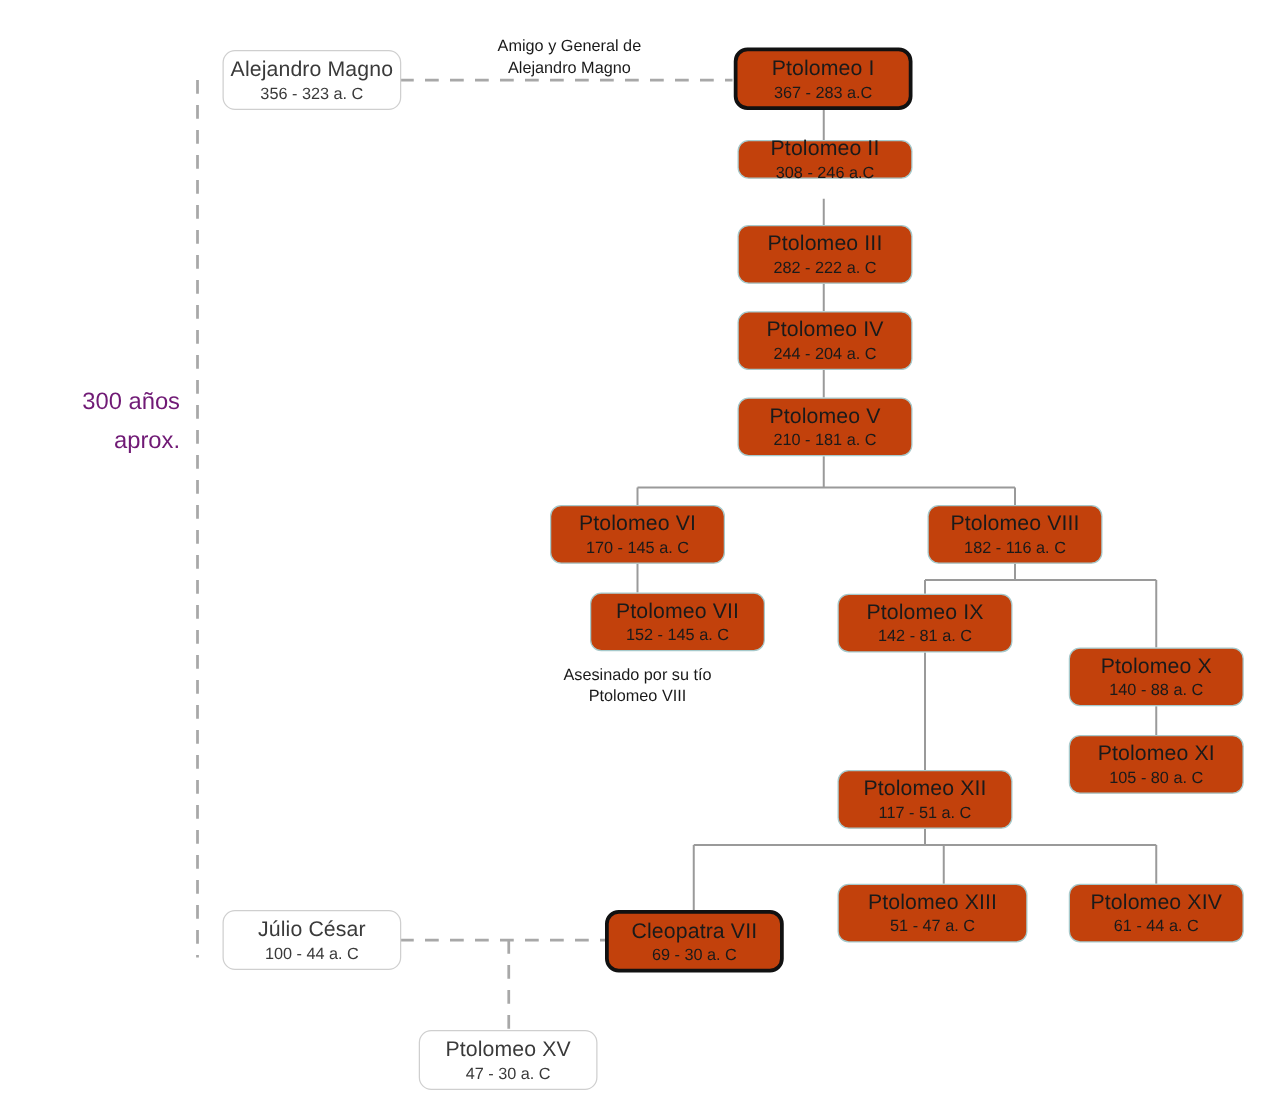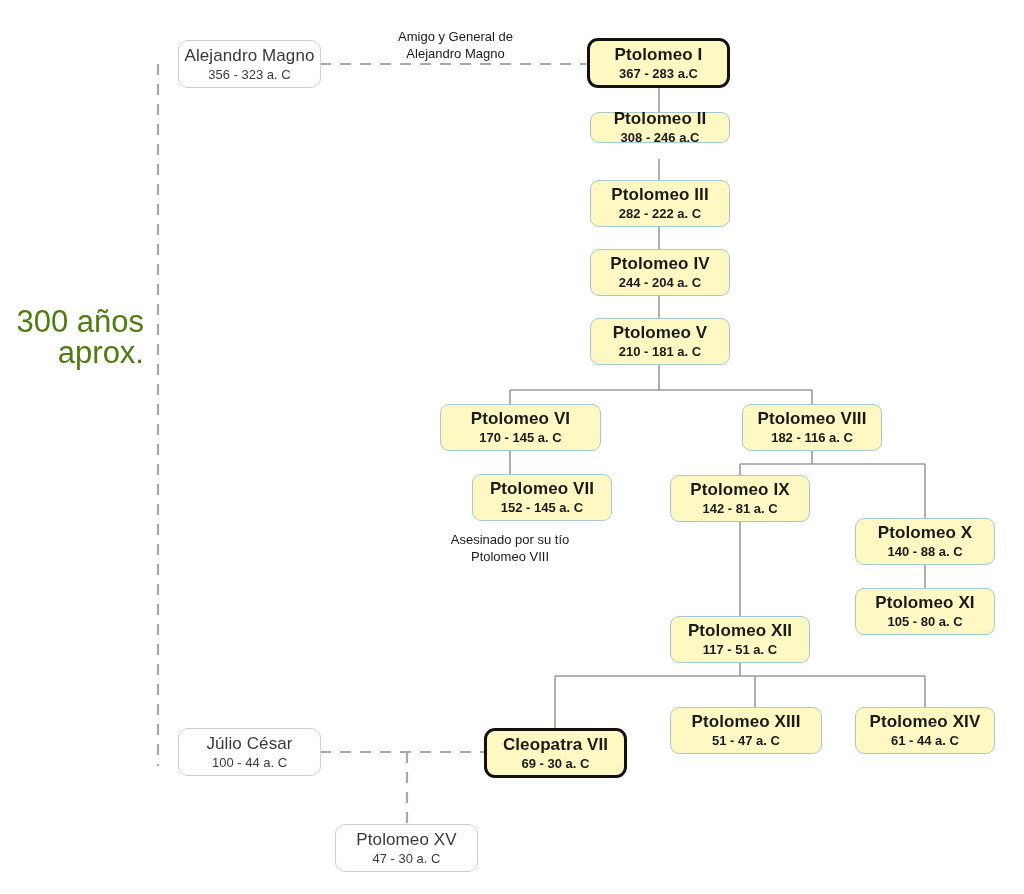--- a/index.html
+++ b/index.html
@@ -42,23 +42,22 @@
     letter-spacing: 0.1px;
     white-space: nowrap;
   }
   .node .dt {
     font-size: 13px;
     line-height: 16px;
     margin-top: 1px;
     white-space: nowrap;
   }
   .node.royal {
-    background: #fef9c3;
+    background: #c2410c;
     border: 1px solid #a6c9cb;
-    font-weight: bold;
   }
   .node.royal.highlight {
     border: 3px solid #111111;
     border-radius: 11px;
   }
   .node.plain {
     background: #ffffff;
     border: 1px solid #cfcfcf;
     border-radius: 10px;
   }
@@ -71,23 +70,23 @@
   .note {
     position: absolute;
     font-size: 13px;
     line-height: 17px;
     color: #1a1a1a;
     text-align: center;
     z-index: 4;
   }
   .caption {
     position: absolute;
-    font-size: 31px;
+    font-size: 19px;
     line-height: 31px;
-    color: #4d7c0f;
+    color: #701a75;
     text-align: right;
     z-index: 4;
   }
 </style>
 </head>
 <body>
 
 <div id="canvas">
 
   <svg id="edges" viewBox="0 0 1024 894" xmlns="http://www.w3.org/2000/svg">
@@ -173,21 +172,21 @@
   <div class="node royal" style="left:590px; top:249px; width:140px; height:47px;">
     <span class="nm">Ptolomeo IV</span>
     <span class="dt">244 - 204 a. C</span>
   </div>
 
   <div class="node royal" style="left:590px; top:318px; width:140px; height:47px;">
     <span class="nm">Ptolomeo V</span>
     <span class="dt">210 - 181 a. C</span>
   </div>
 
-  <div class="node royal" style="left:440px; top:404px; width:161px; height:47px;">
+  <div class="node royal" style="left:440px; top:404px; width:140px; height:47px;">
     <span class="nm">Ptolomeo VI</span>
     <span class="dt">170 - 145 a. C</span>
   </div>
 
   <div class="node royal" style="left:440px; top:474px; width:140px; height:47px;margin-left:32px;">
     <span class="nm">Ptolomeo VII</span>
     <span class="dt">152 - 145 a. C</span>
   </div>
 
   <div class="node royal" style="left:742px; top:404px; width:140px; height:47px;">

